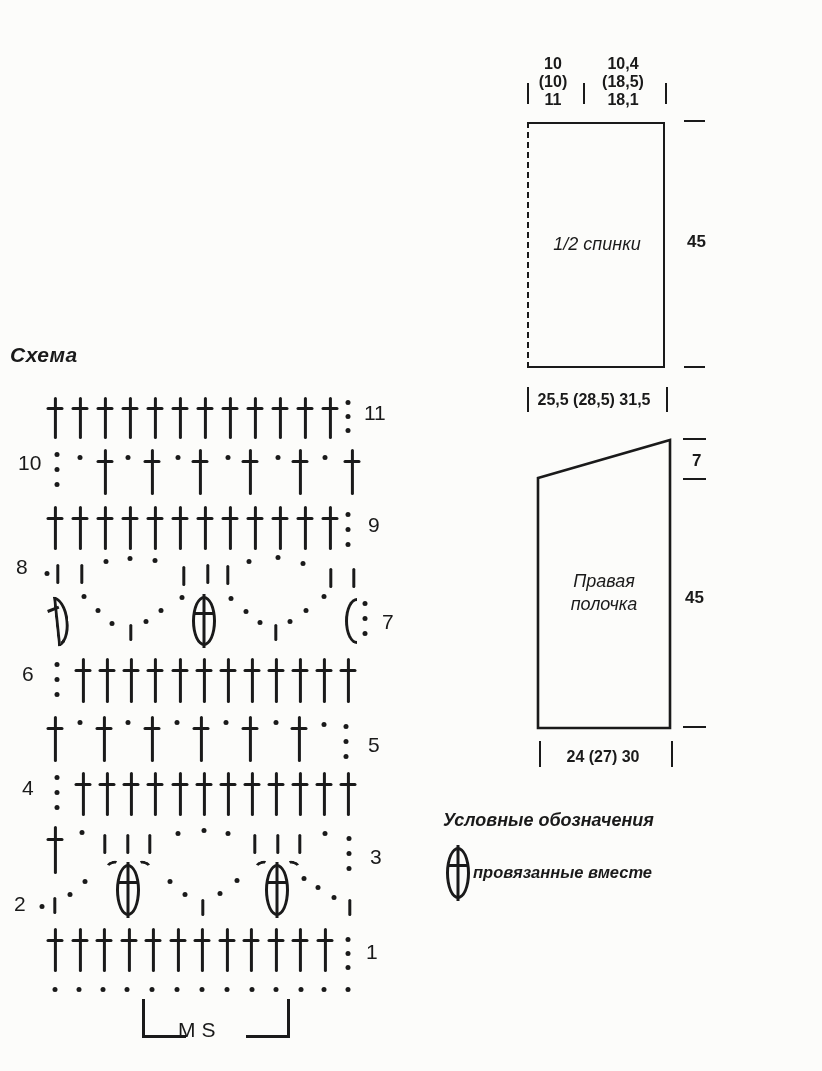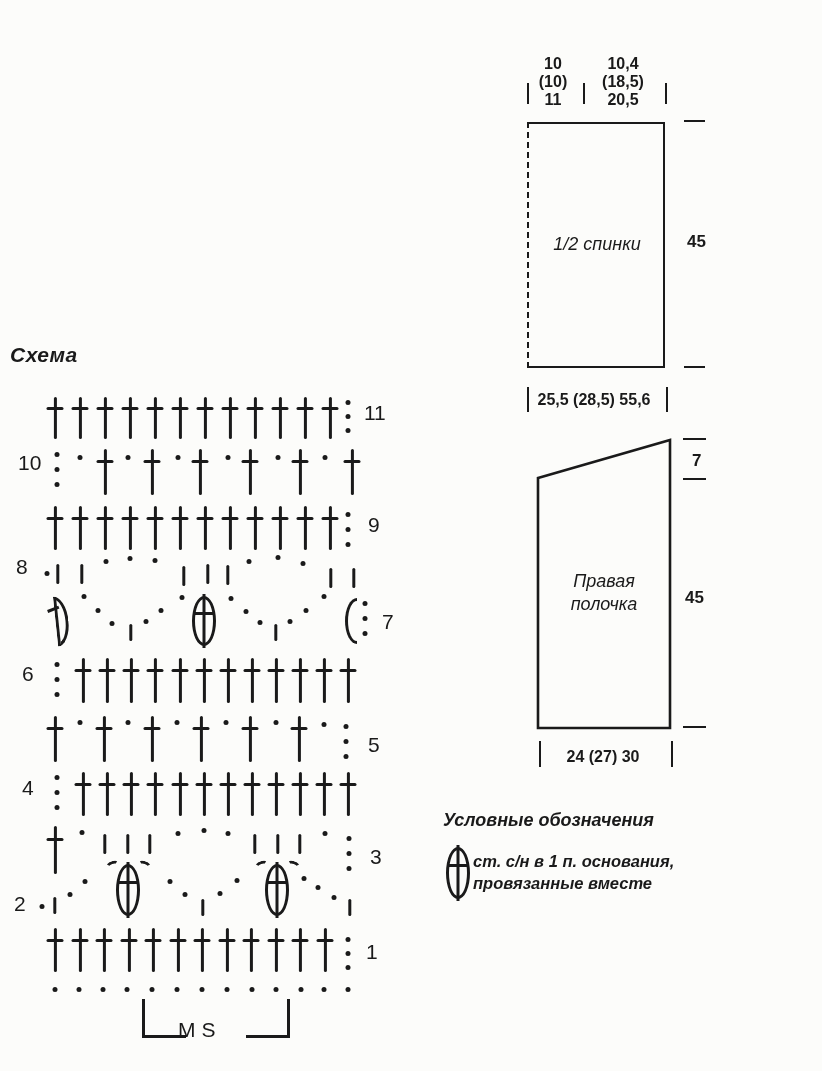--- a/index.html
+++ b/index.html
@@ -302,32 +302,32 @@
     <div class="p-back-label">1/2 спинки</div>
     <div id="back-top-measures">
         <div class="meas-group" style="left: 553px; top: 55px;">
           <div>10</div>
           <div>(10)</div>
           <div>11</div>
         </div>
         <div class="meas-group" style="left: 623px; top: 55px;">
           <div>10,4</div>
           <div>(18,5)</div>
-          <div>20,5</div>
+          <div>18,1</div>
         </div>
       </div>
     <div class="tick" style="left:527px;top:83px;height:21px"></div>
     <div class="tick" style="left:583px;top:83px;height:21px"></div>
     <div class="tick" style="left:665px;top:83px;height:21px"></div>
     <div class="dash" style="left:684px;top:120px;width:21px"></div>
     <div class="dash" style="left:684px;top:366px;width:21px"></div>
     <div class="meas" style="left:687px;top:232px;font-size:17px">45</div>
     <div class="tick" style="left:527px;top:387px;height:25px"></div>
     <div class="tick" style="left:666px;top:387px;height:25px"></div>
-    <div class="meas" style="left:594px;top:391px;transform:translateX(-50%)">25,5 (28,5) 55,6</div>
+    <div class="meas" style="left:594px;top:391px;transform:translateX(-50%)">25,5 (28,5) 31,5</div>
   </div>
 
   <div class="layer">
     <svg class="p-front-svg" width="152" height="306" viewBox="0 0 152 306">
       <polygon points="8,46 140,8 140,296 8,296" fill="none" stroke="#1a1a1a" stroke-width="2.6"></polygon>
     </svg>
     <div id="front-label" class="p-front-label">
         <div>Правая</div>
         <div>полочка</div>
       </div>
@@ -342,20 +342,19 @@
   </div>
 
   <div class="legend">
     <div class="legend-title">Условные обозначения</div>
     <div id="legend-entries">
         <div class="legend-entry lg-e4">
           <div class="legend-sym-col">
             <span class="sym lsym sym-cl"></span>
           </div>
           <div class="legend-text">
-            <div>ст. с/н в 1 п. основания,</div>
             <div>провязанные вместе</div>
           </div>
         </div>
       </div>
   </div>
 
 </div>
 
 </body></html>

